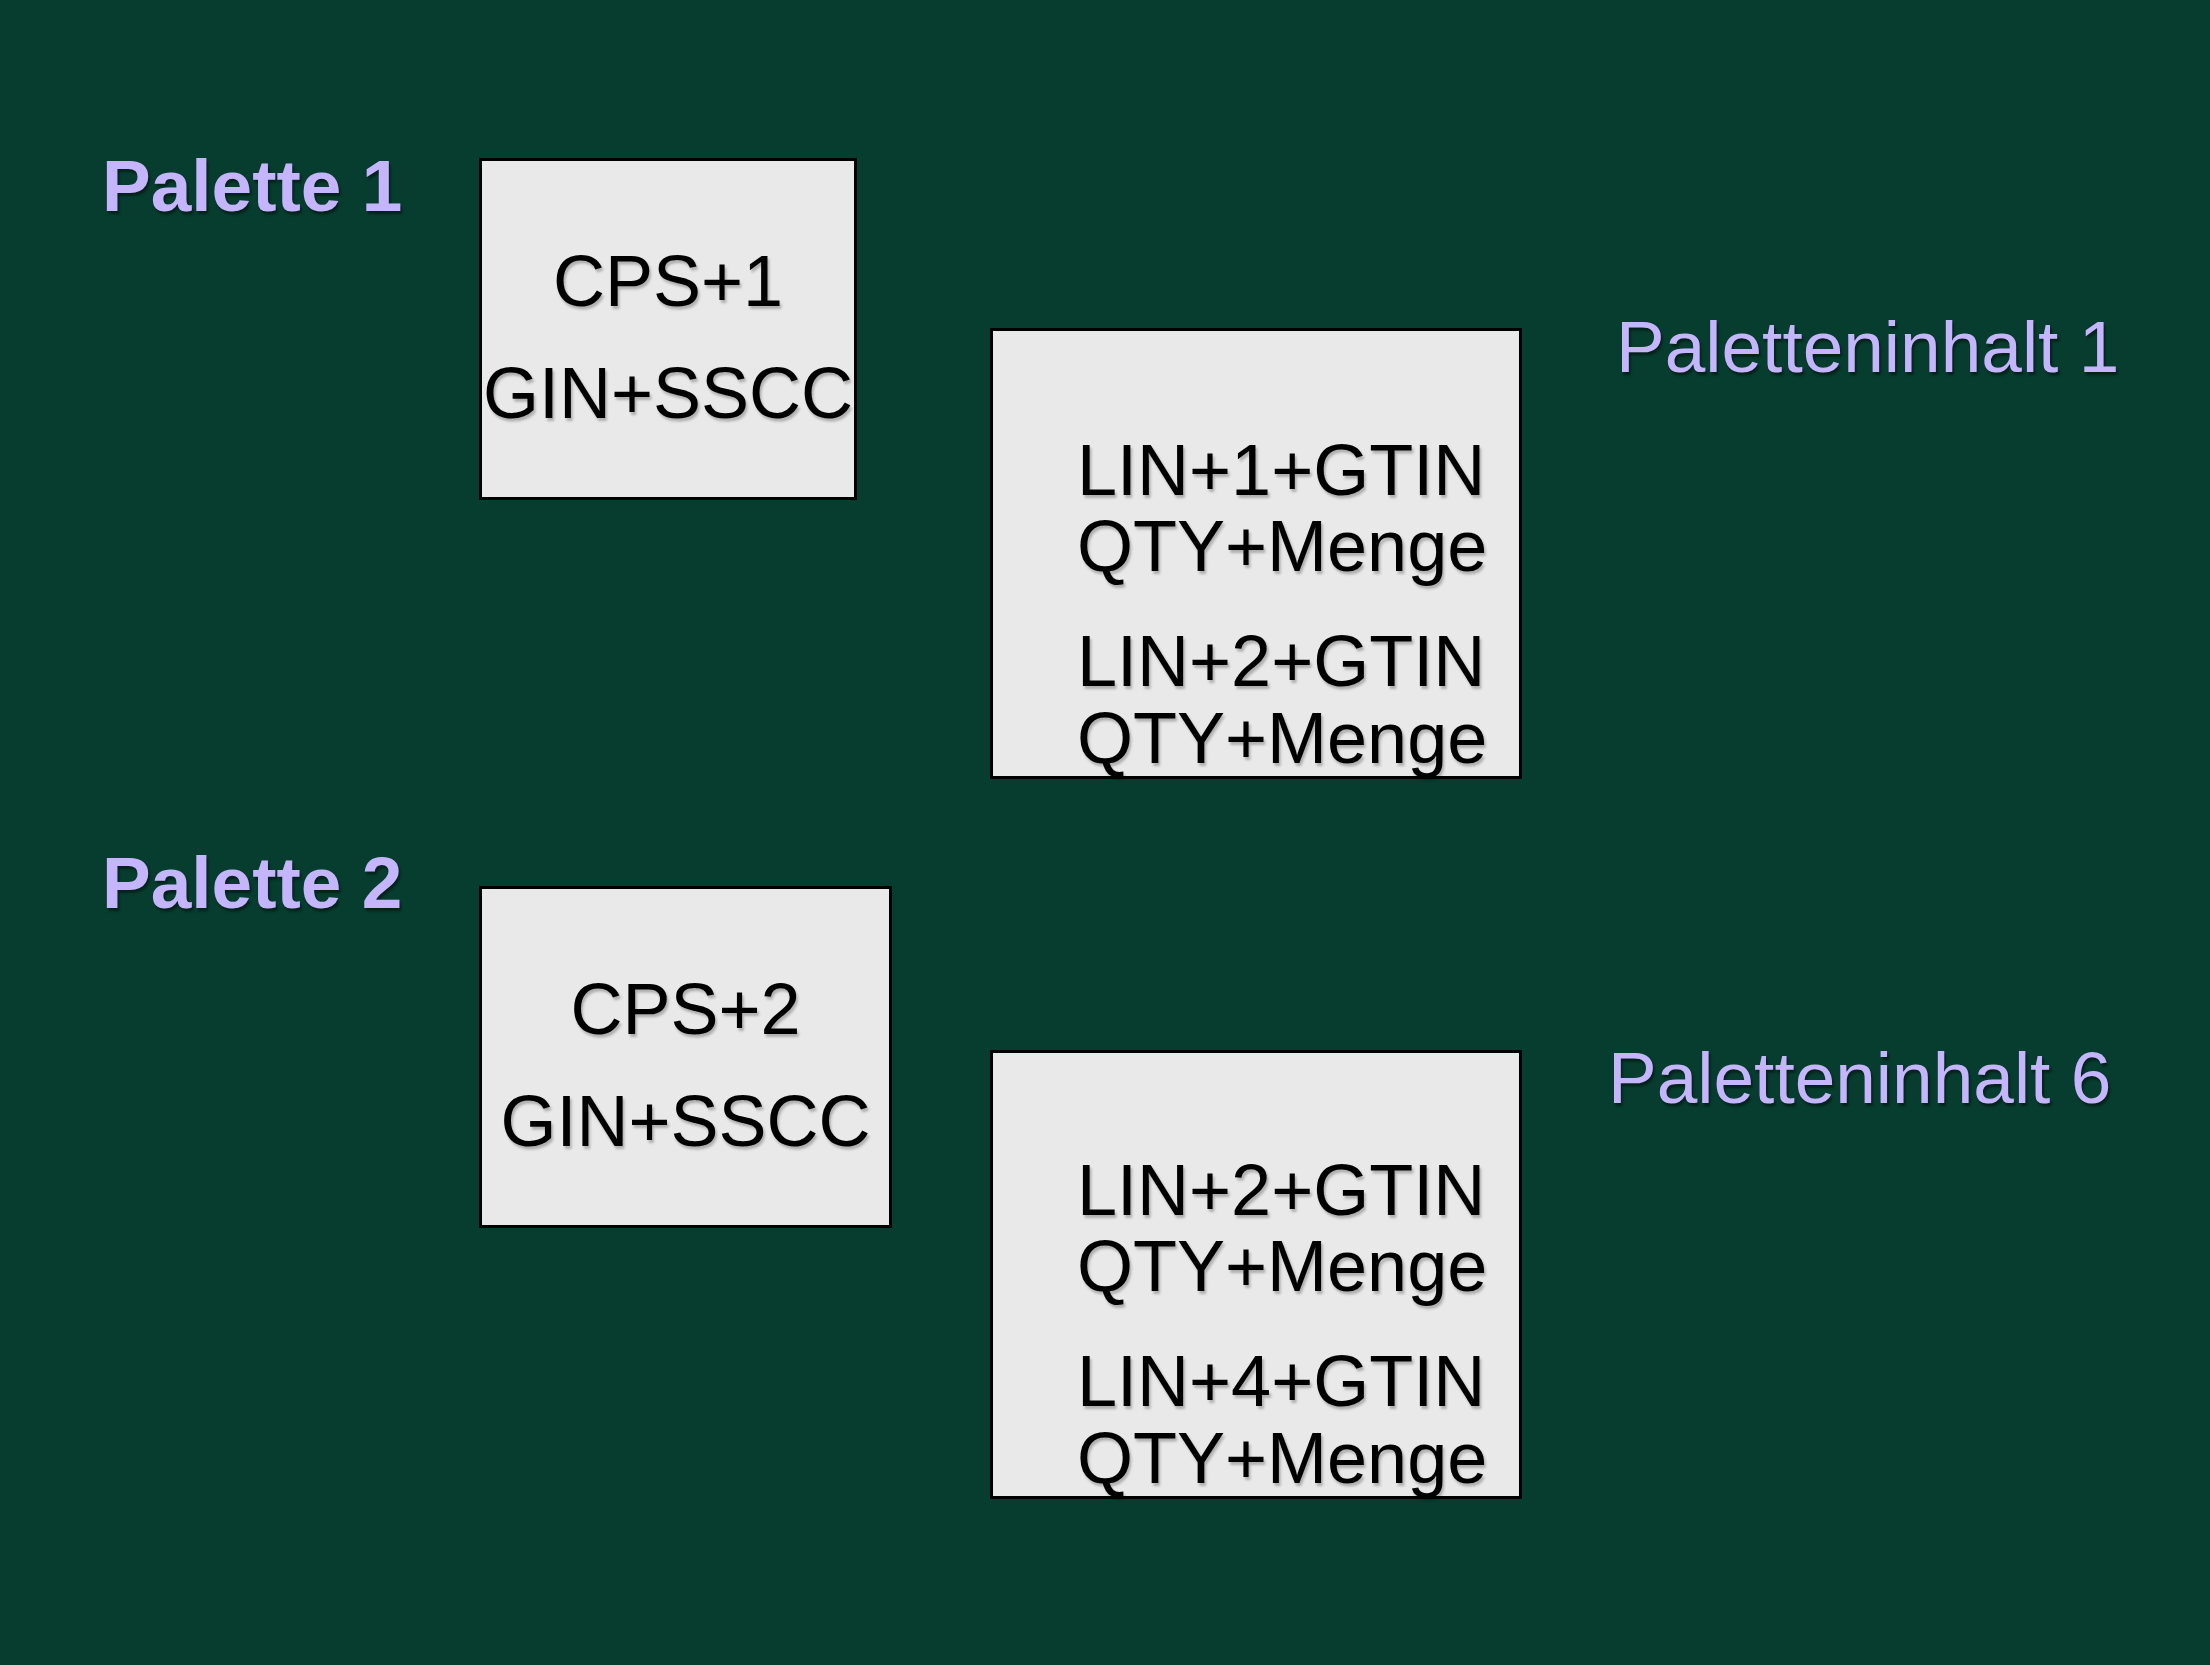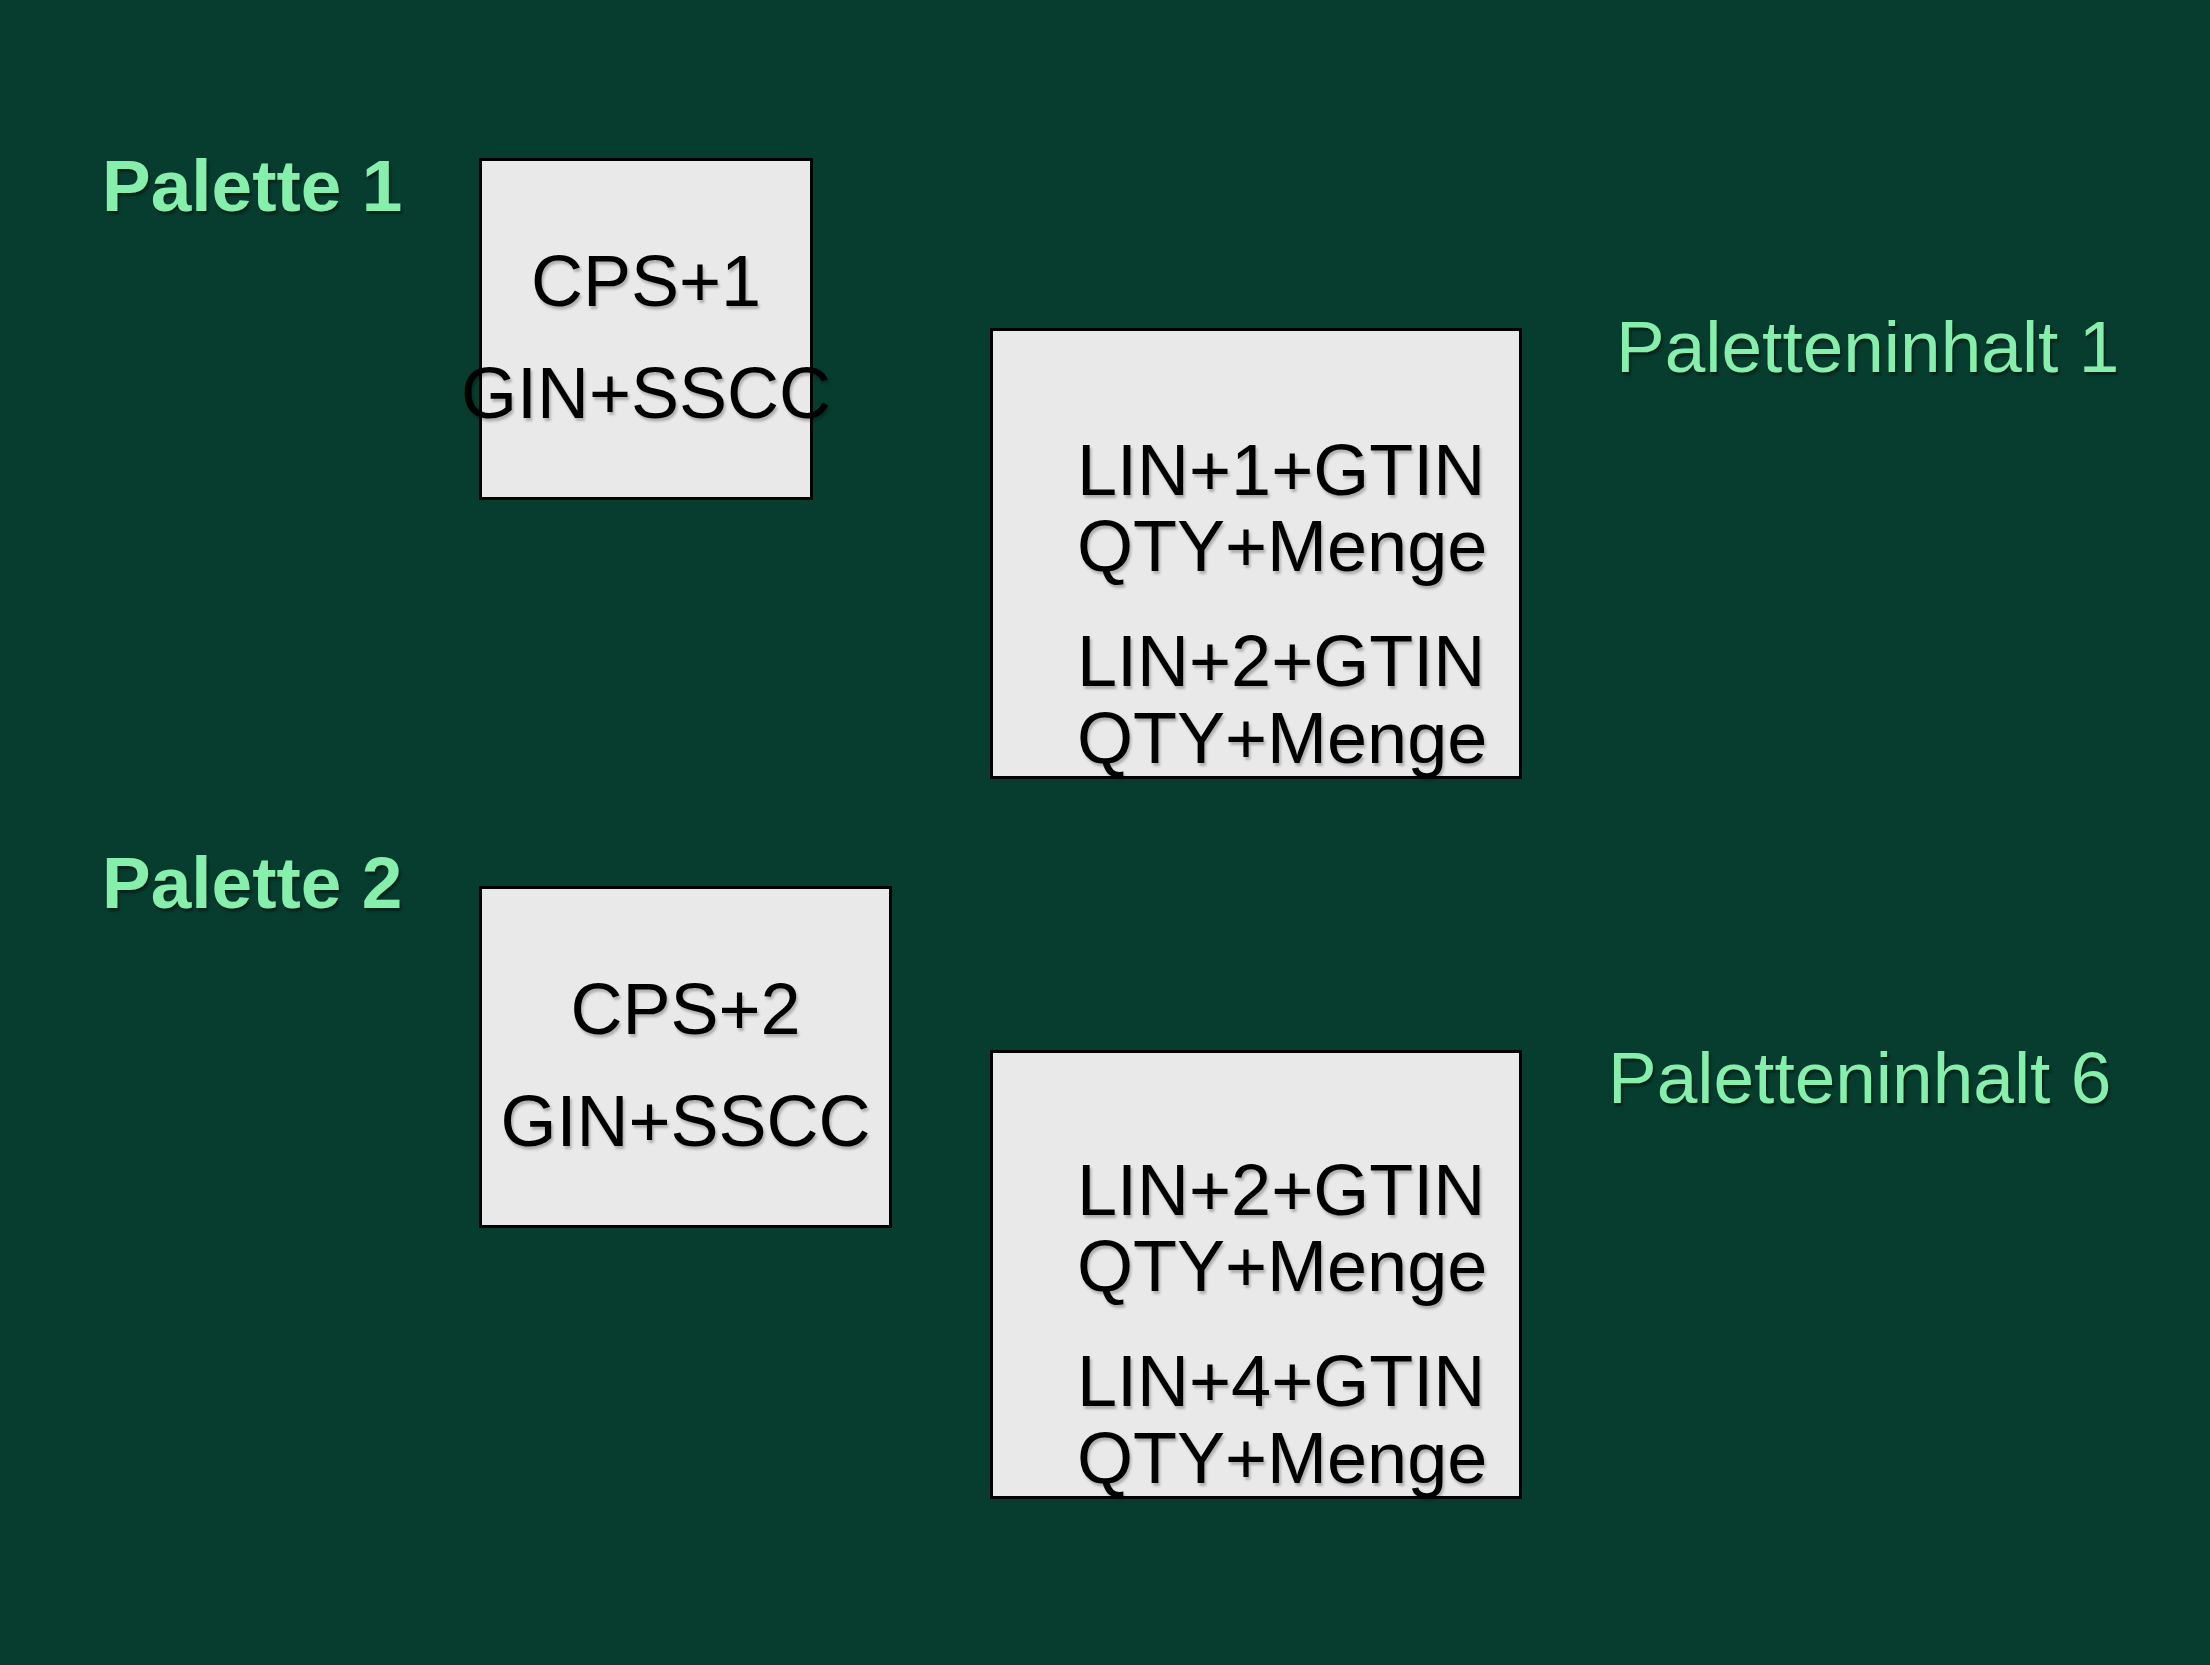--- a/index.html
+++ b/index.html
@@ -11,21 +11,21 @@
   #canvas {
     position: relative;
     width: 2210px;
     height: 1665px;
     background: #073d2f;
     font-family: "Liberation Sans", "DejaVu Sans", sans-serif;
     overflow: hidden;
   }
   .white-label {
     position: absolute;
-    color: #86efac;
+    color: #c4b5fd;
     font-size: 73px;
     line-height: 1;
     white-space: nowrap;
     text-shadow: 1.8px 2.6px 2.6px rgba(0,0,0,0.45);
   }
   .white-label.bold {
     font-weight: bold;
   }
   .gbox {
     position: absolute;
@@ -58,21 +58,21 @@
     white-space: nowrap;
   }
   .item-group .box-line {
     line-height: 1.06;
   }
   .qty-value {
   }
 
   
   #palette-1-label      { left: 102px;  top: 149px; }
-  #palette-1-box        { left: 479px;  top: 158px;  width: 334px; height: 342px; }
+  #palette-1-box        { left: 479px;  top: 158px;  width: 378px; height: 342px; }
   #content-box-1        { left: 990px; top: 328px;  width: 532px; height: 451px; }
   #paletteninhalt-1-label { left: 1608px; top: 310px; margin-left: 8px; }
 
   #palette-2-label      { left: 102px;  top: 846px; }
   #palette-2-box        { left: 479px;  top: 886px; width: 413px; height: 342px; }
   #content-box-2        { left: 990px; top: 1050px; width: 532px; height: 449px; }
   #paletteninhalt-2-label { left: 1608px; top: 1041px; }
 </style>
 </head>
 <body>

